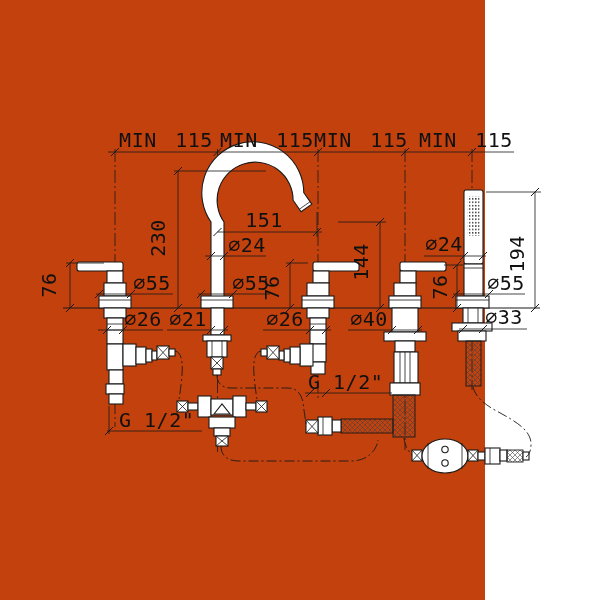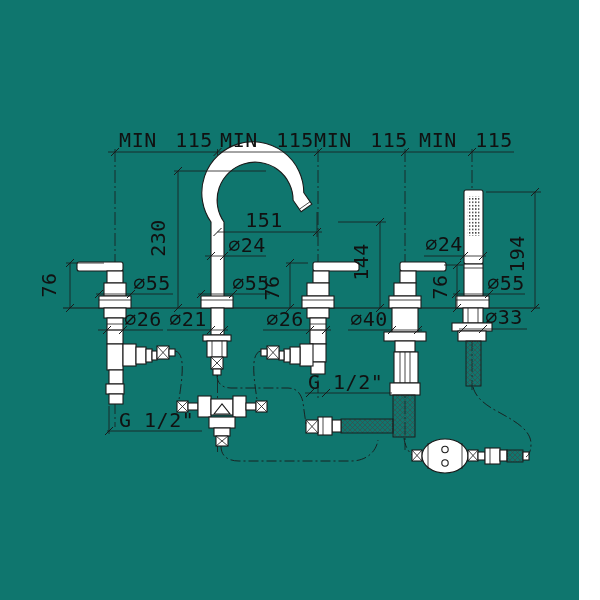--- a/index.html
+++ b/index.html
@@ -1,16 +1,16 @@
 <!DOCTYPE html>
 <html><head>
 <meta charset="utf-8">
 <style>
   html,body{margin:0;padding:0;background:#fff;}
-  .stage{width:579px;height:600px;background:#0f766e;position:relative;font-family:"DejaVu Sans Mono",monospace;}
+  .stage{width:485px;height:600px;background:#c2410c;position:relative;font-family:"DejaVu Sans Mono",monospace;}
   svg{display:block;}
   .part{stroke:#1a1a1a;stroke-width:1.1;fill:#ffffff;}
   .thin{stroke:#1a1a1a;stroke-width:0.8;fill:none;}
   .dim{stroke:#1a1a1a;stroke-width:0.8;fill:none;}
   .cl{stroke:#1a1a1a;stroke-width:0.8;fill:none;stroke-dasharray:13 3 2 3;}
   .hose{stroke:#1a1a1a;stroke-width:0.9;fill:none;stroke-dasharray:10 3 2 3;}
   .tick{stroke:#1a1a1a;stroke-width:1;}
   text{fill:#111;font-family:"DejaVu Sans Mono",monospace;font-size:20px;letter-spacing:0.5px;}
   .braidfill{fill:url(#braid);stroke:#1a1a1a;stroke-width:0.9;}
   .sprayfill{fill:url(#spray);stroke:none;}

